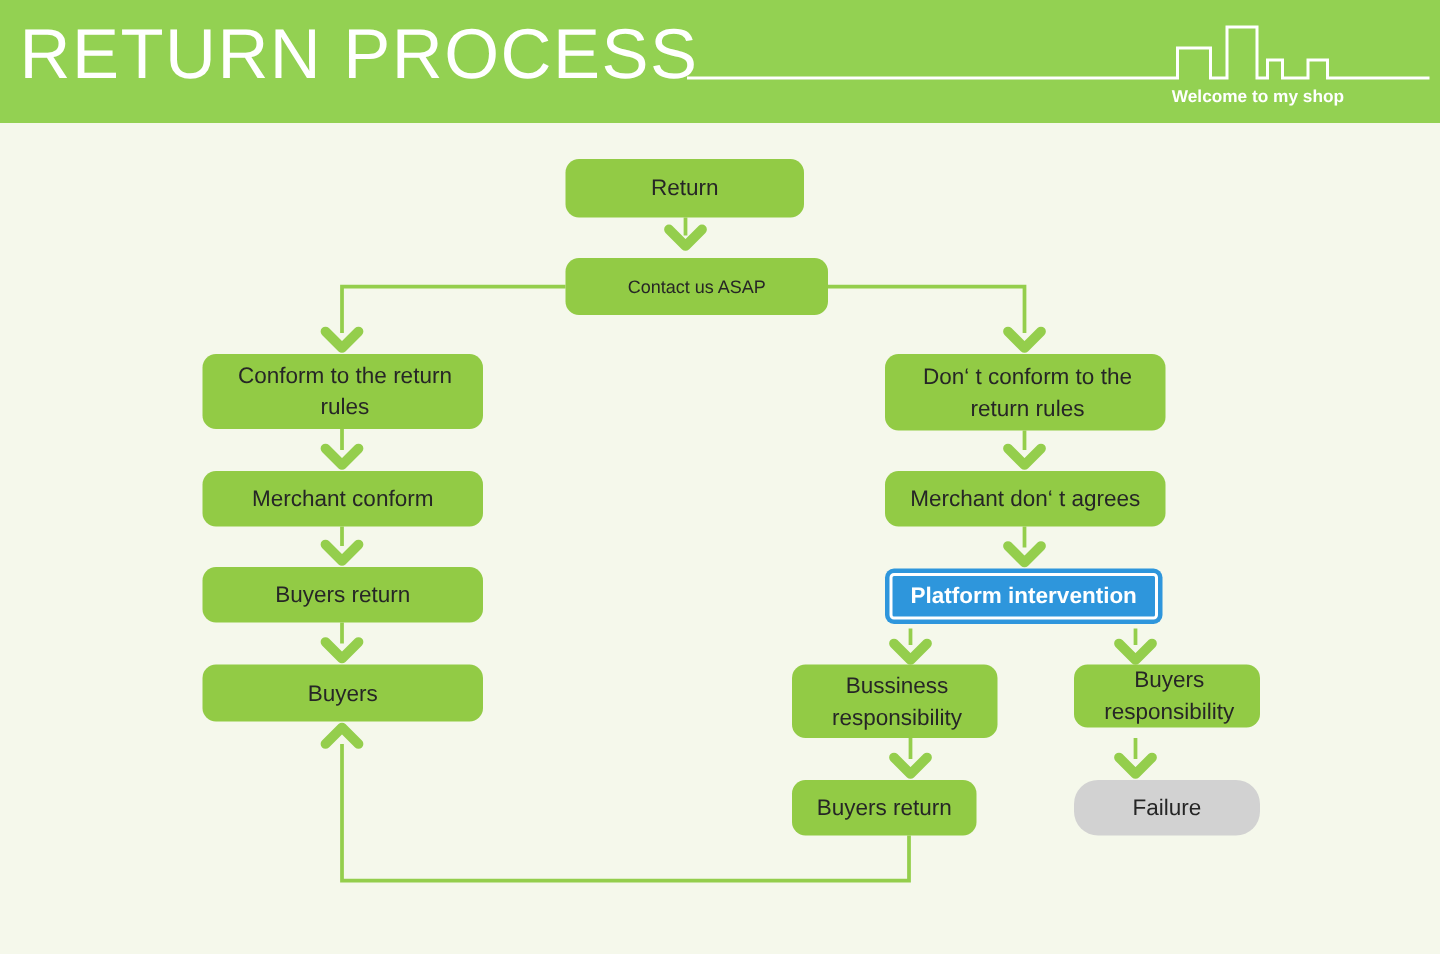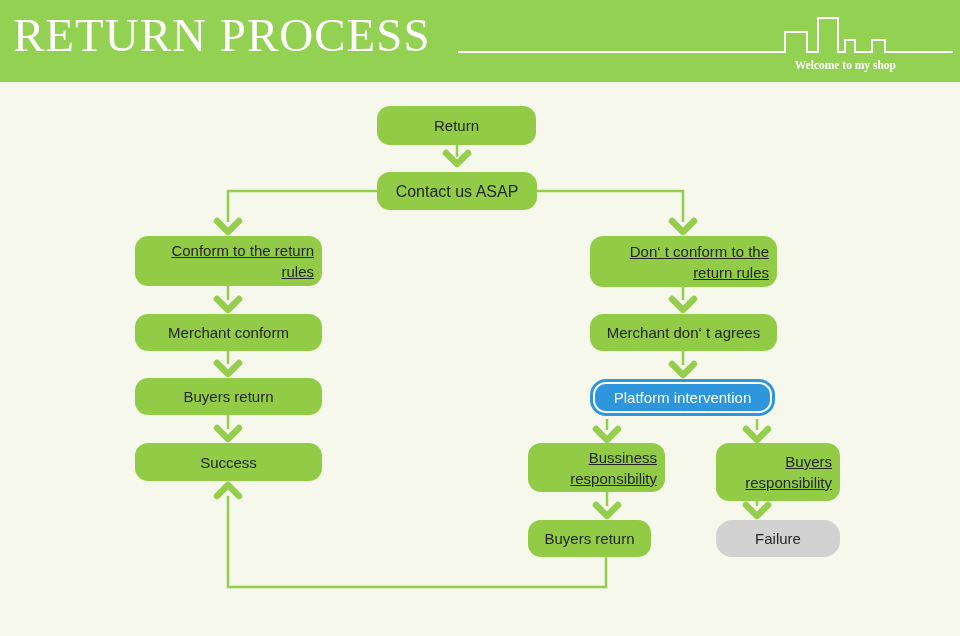--- a/index.html
+++ b/index.html
@@ -16,53 +16,53 @@
   body{
     width:960px;height:636px;overflow:hidden;
     font-family:"Liberation Sans","DejaVu Sans",sans-serif;
     background:var(--page-bg);
   }
   .canvas{position:relative;width:960px;height:636px;background:var(--page-bg);}
   
   .header{
     position:absolute;left:0;top:0;width:960px;height:82px;
     background:var(--header-bg);
-    font-family:Liberation Serif, serif;
   }
   .title{
     position:absolute;left:13px;top:8px;
     font-size:47px;font-weight:400;letter-spacing:1px;
     color:var(--text-white);white-space:nowrap;
   }
   .header-decor{position:absolute;left:0;top:0;}
   .welcome{
     position:absolute;left:774px;top:59px;width:122px;
     text-align:right;font-size:11.5px;font-weight:700;
     color:var(--text-white);white-space:nowrap;
   }
   
   .node{
     position:absolute;box-sizing:border-box;
     border-radius:9px;
     display:flex;align-items:center;justify-content:center;
     font-size:15px;line-height:21px;color:var(--text-dark);
     text-align:center;
   }
-  .node.green{background:var(--box-green);border-radius:13px;}
+  .node.green{background:var(--box-green);}
   .node.gray{background:var(--box-gray);border-radius:16px;}
   .node.blue{
     background:var(--box-blue);
     border:2px solid var(--text-white);
     box-shadow:0 0 0 3px var(--box-blue);
-    border-radius:13px;
+    border-radius:3px;
     color:var(--text-white);
+    font-weight:bold;
   }
   .node.leftalign{
-    justify-content:flex-start;text-align:right;
-    padding-left:11px;padding-right:8px;text-decoration:underline;
+    justify-content:flex-start;text-align:center;
+    padding-left:11px;padding-right:8px;
   }
   
   .connector-layer{position:absolute;left:0;top:0;pointer-events:none;}
   .cline{fill:none;stroke:var(--connector);stroke-width:2.5;}
   .chev{fill:none;stroke:var(--connector);stroke-width:6.5;stroke-linecap:round;stroke-linejoin:round;}
   .skyline{fill:none;stroke:var(--text-white);stroke-width:2;}
 </style>
 </head>
 <body>
 
@@ -126,37 +126,37 @@
       <polyline class="chev" points="746,505 757,516 768,505"></polyline>
     </g>
     <g>
       <path class="cline" d="M606,557 V587 H228 V496"></path>
       <polyline class="chev" points="217,496 228,485 239,496"></polyline>
     </g>
   </svg>
 
   <div class="node green" style="left:377px;top:106px;width:159px;height:39px">Return</div>
 
-  <div class="node green" style="left:377px;top:172px;width:160px;height:38px;font-size:16px">Contact us ASAP</div>
+  <div class="node green" style="left:377px;top:172px;width:175px;height:38px;font-size:12px">Contact us ASAP</div>
 
   <div class="node green leftalign" style="left:135px;top:236px;width:187px;height:50px">Conform to the return rules</div>
 
   <div class="node green" style="left:135px;top:314px;width:187px;height:37px">Merchant conform</div>
 
   <div class="node green" style="left:135px;top:378px;width:187px;height:37px">Buyers return</div>
 
-  <div class="node green" style="left:135px;top:443px;width:187px;height:38px">Success</div>
+  <div class="node green" style="left:135px;top:443px;width:187px;height:38px">Buyers</div>
 
   <div class="node green leftalign" style="left:590px;top:236px;width:187px;height:51px">Don‘ t conform to the return rules</div>
 
   <div class="node green" style="left:590px;top:314px;width:187px;height:37px">Merchant don‘ t agrees</div>
 
   <div class="node blue" style="left:593px;top:382px;width:179px;height:31px">Platform intervention</div>
 
   <div class="node green leftalign" style="left:528px;top:443px;width:137px;height:49px">Bussiness responsibility</div>
 
-  <div class="node green leftalign" style="left:716px;top:443px;width:124px;height:58px">Buyers responsibility</div>
+  <div class="node green leftalign" style="left:716px;top:443px;width:124px;height:42px">Buyers responsibility</div>
 
   <div class="node green" style="left:528px;top:520px;width:123px;height:37px">Buyers return</div>
 
   <div class="node gray" style="left:716px;top:520px;width:124px;height:37px">Failure</div>
 
 </div>
 
 </body></html>

